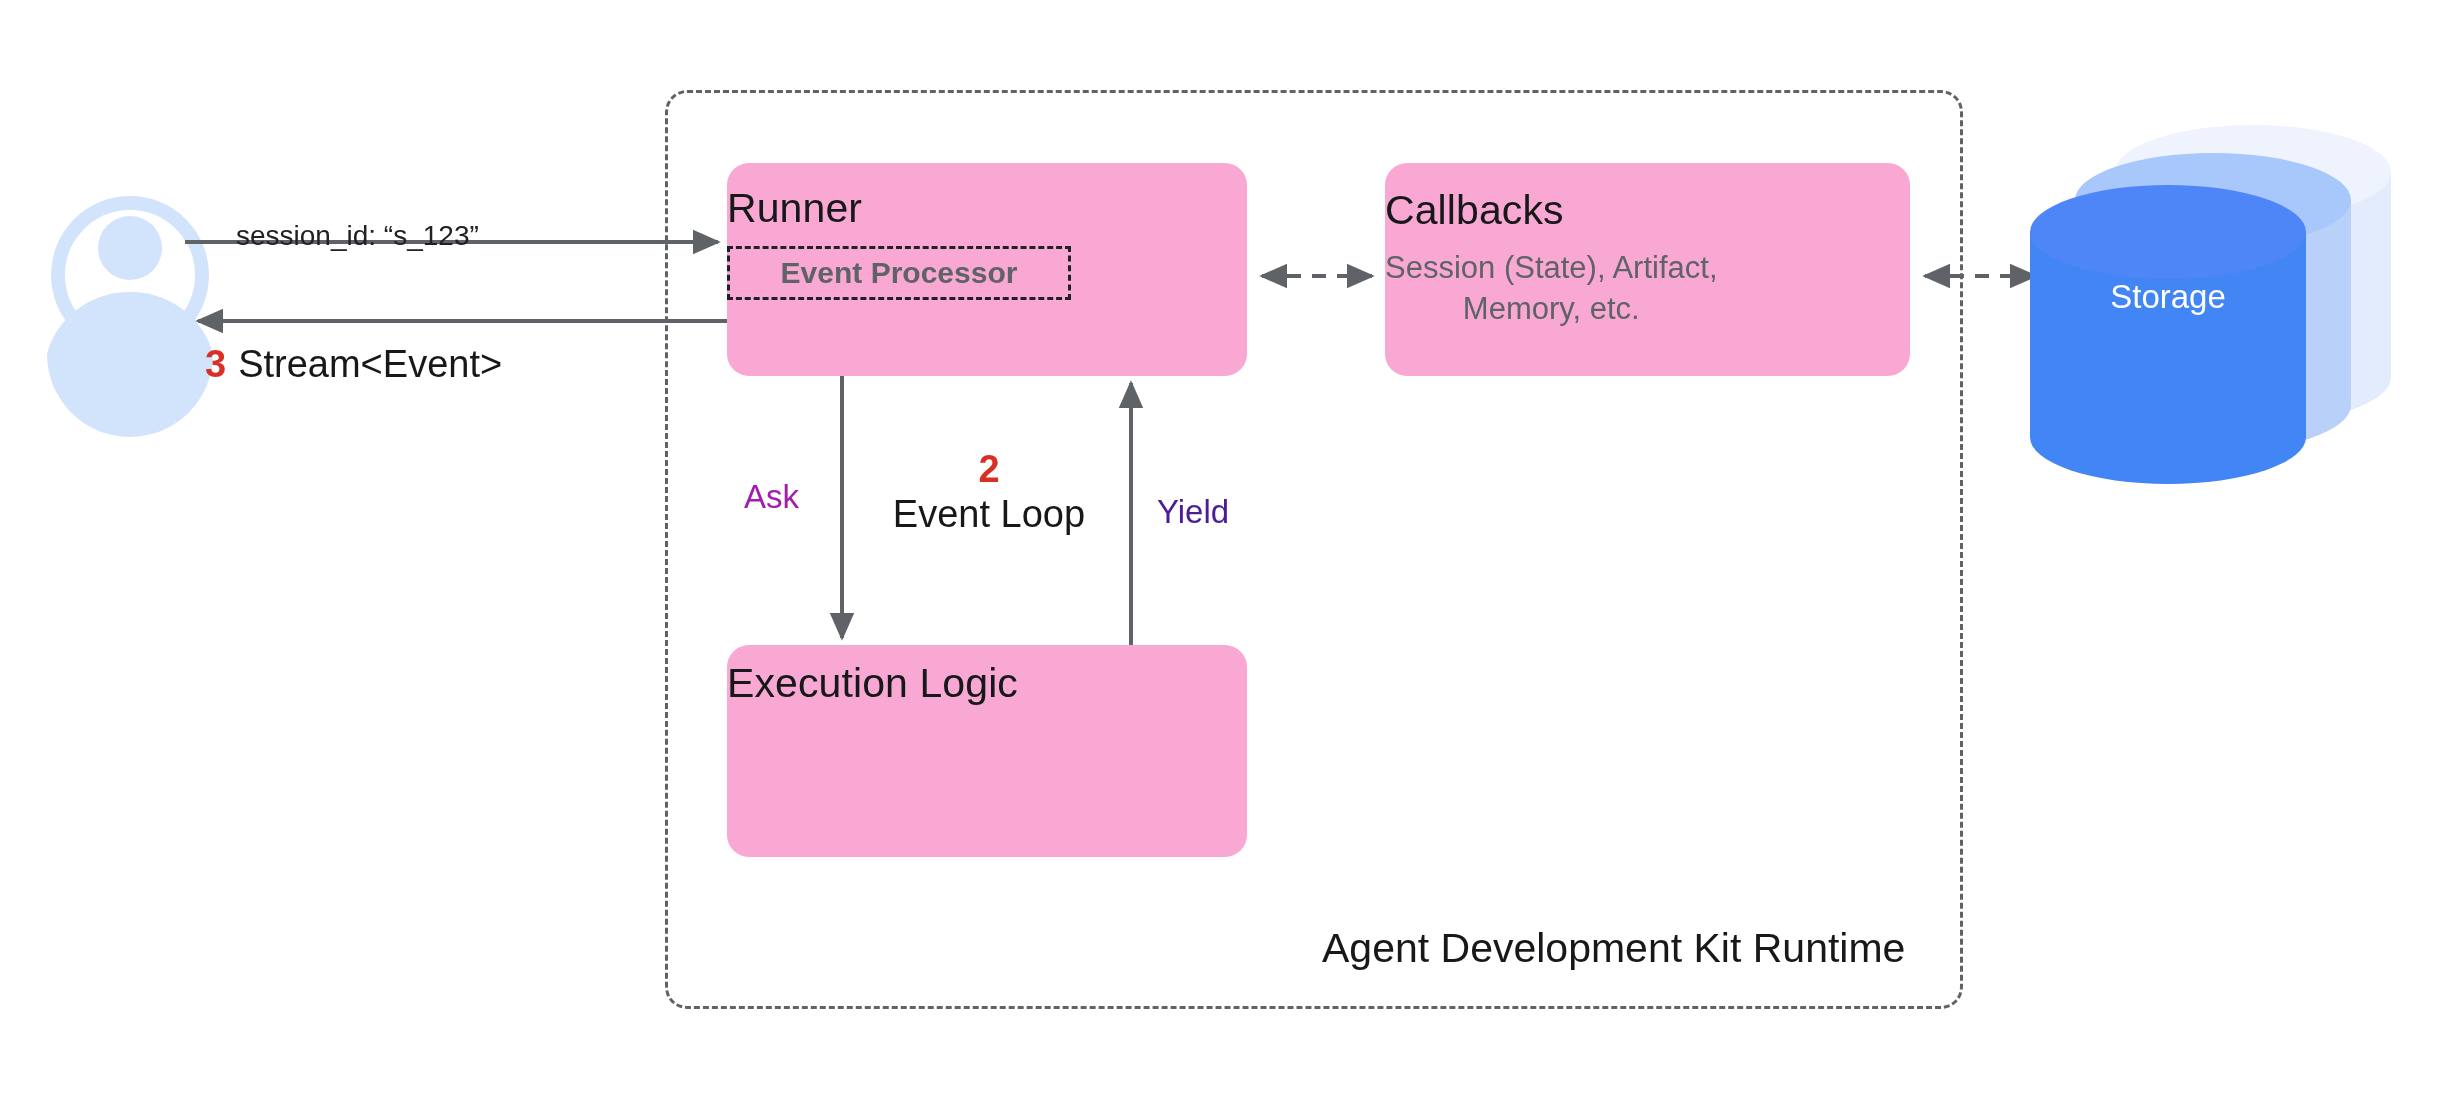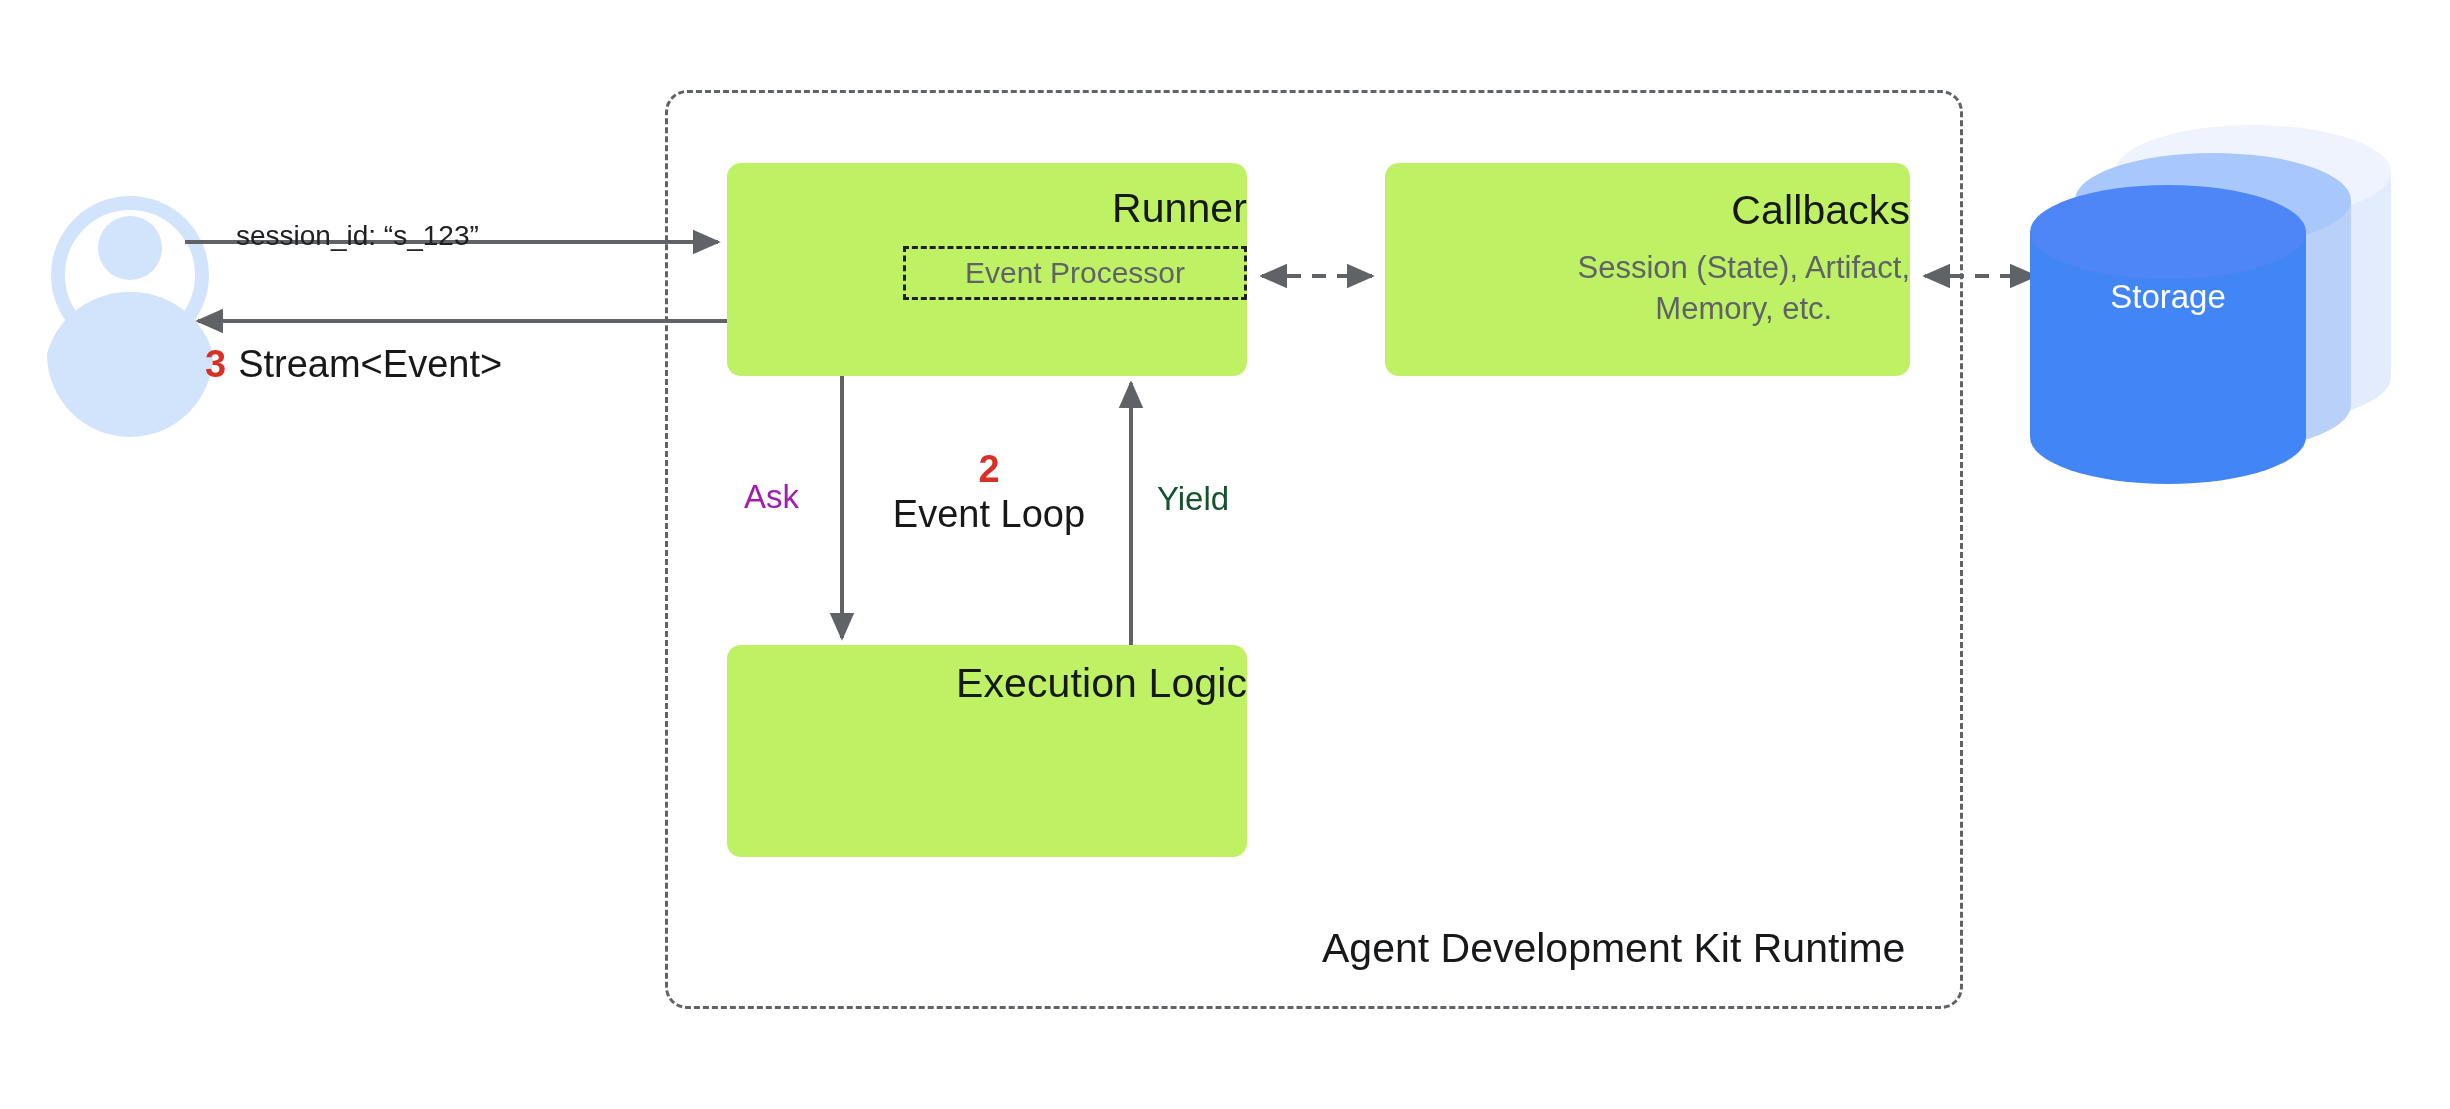--- a/index.html
+++ b/index.html
@@ -22,26 +22,26 @@
   
   #vector-layer {
     position: absolute;
     left: 0; top: 0;
     width: 2450px;
     height: 1109px;
   }
   
   .node-box {
     position: absolute;
-    background: #bef264;
-    border-radius: 14px;
+    background: #f9a8d4;
+    border-radius: 22px;
     box-sizing: border-box;
     display: flex;
     flex-direction: column;
-    align-items: flex-end;
+    align-items: flex-start;
     justify-content: flex-start;
   }
   .node-title {
     font-size: 41px;
     font-weight: 400;
     color: #17181a;
     letter-spacing: .1px;
     white-space: nowrap;
   }
   .node-sub {
@@ -62,20 +62,21 @@
   }
   #event-processor-box {
     margin-top: 14px;
     width: 344px;
     height: 54px;
     border: 3px dashed #202124;
     display: flex;
     align-items: center;
     justify-content: center;
     box-sizing: border-box;
+    font-weight: bold;
   }
   #event-processor-label {
     font-size: 30px;
     color: #5f6368;
     white-space: nowrap;
   }
   
   #services-box {
     left: 1385px;
     top: 163px;
@@ -140,23 +141,23 @@
 
   #label-ask {
     position: absolute;
     left: 744px; top: 478px;
     font-size: 33px;
     color: #a21caf;
     white-space: nowrap;
   }
   #label-yield {
     position: absolute;
-    left: 1157px; top: 480px;
+    left: 1157px; top: 493px;
     font-size: 33px;
-    color: #14532d;
+    color: #4c1d95;
     white-space: nowrap;
   }
   #label-event-loop-wrap {
     position: absolute;
     left: 889px; top: 448px;
     width: 200px;
     text-align: center;
   }
   #label-event-loop-num {
     display: block;

